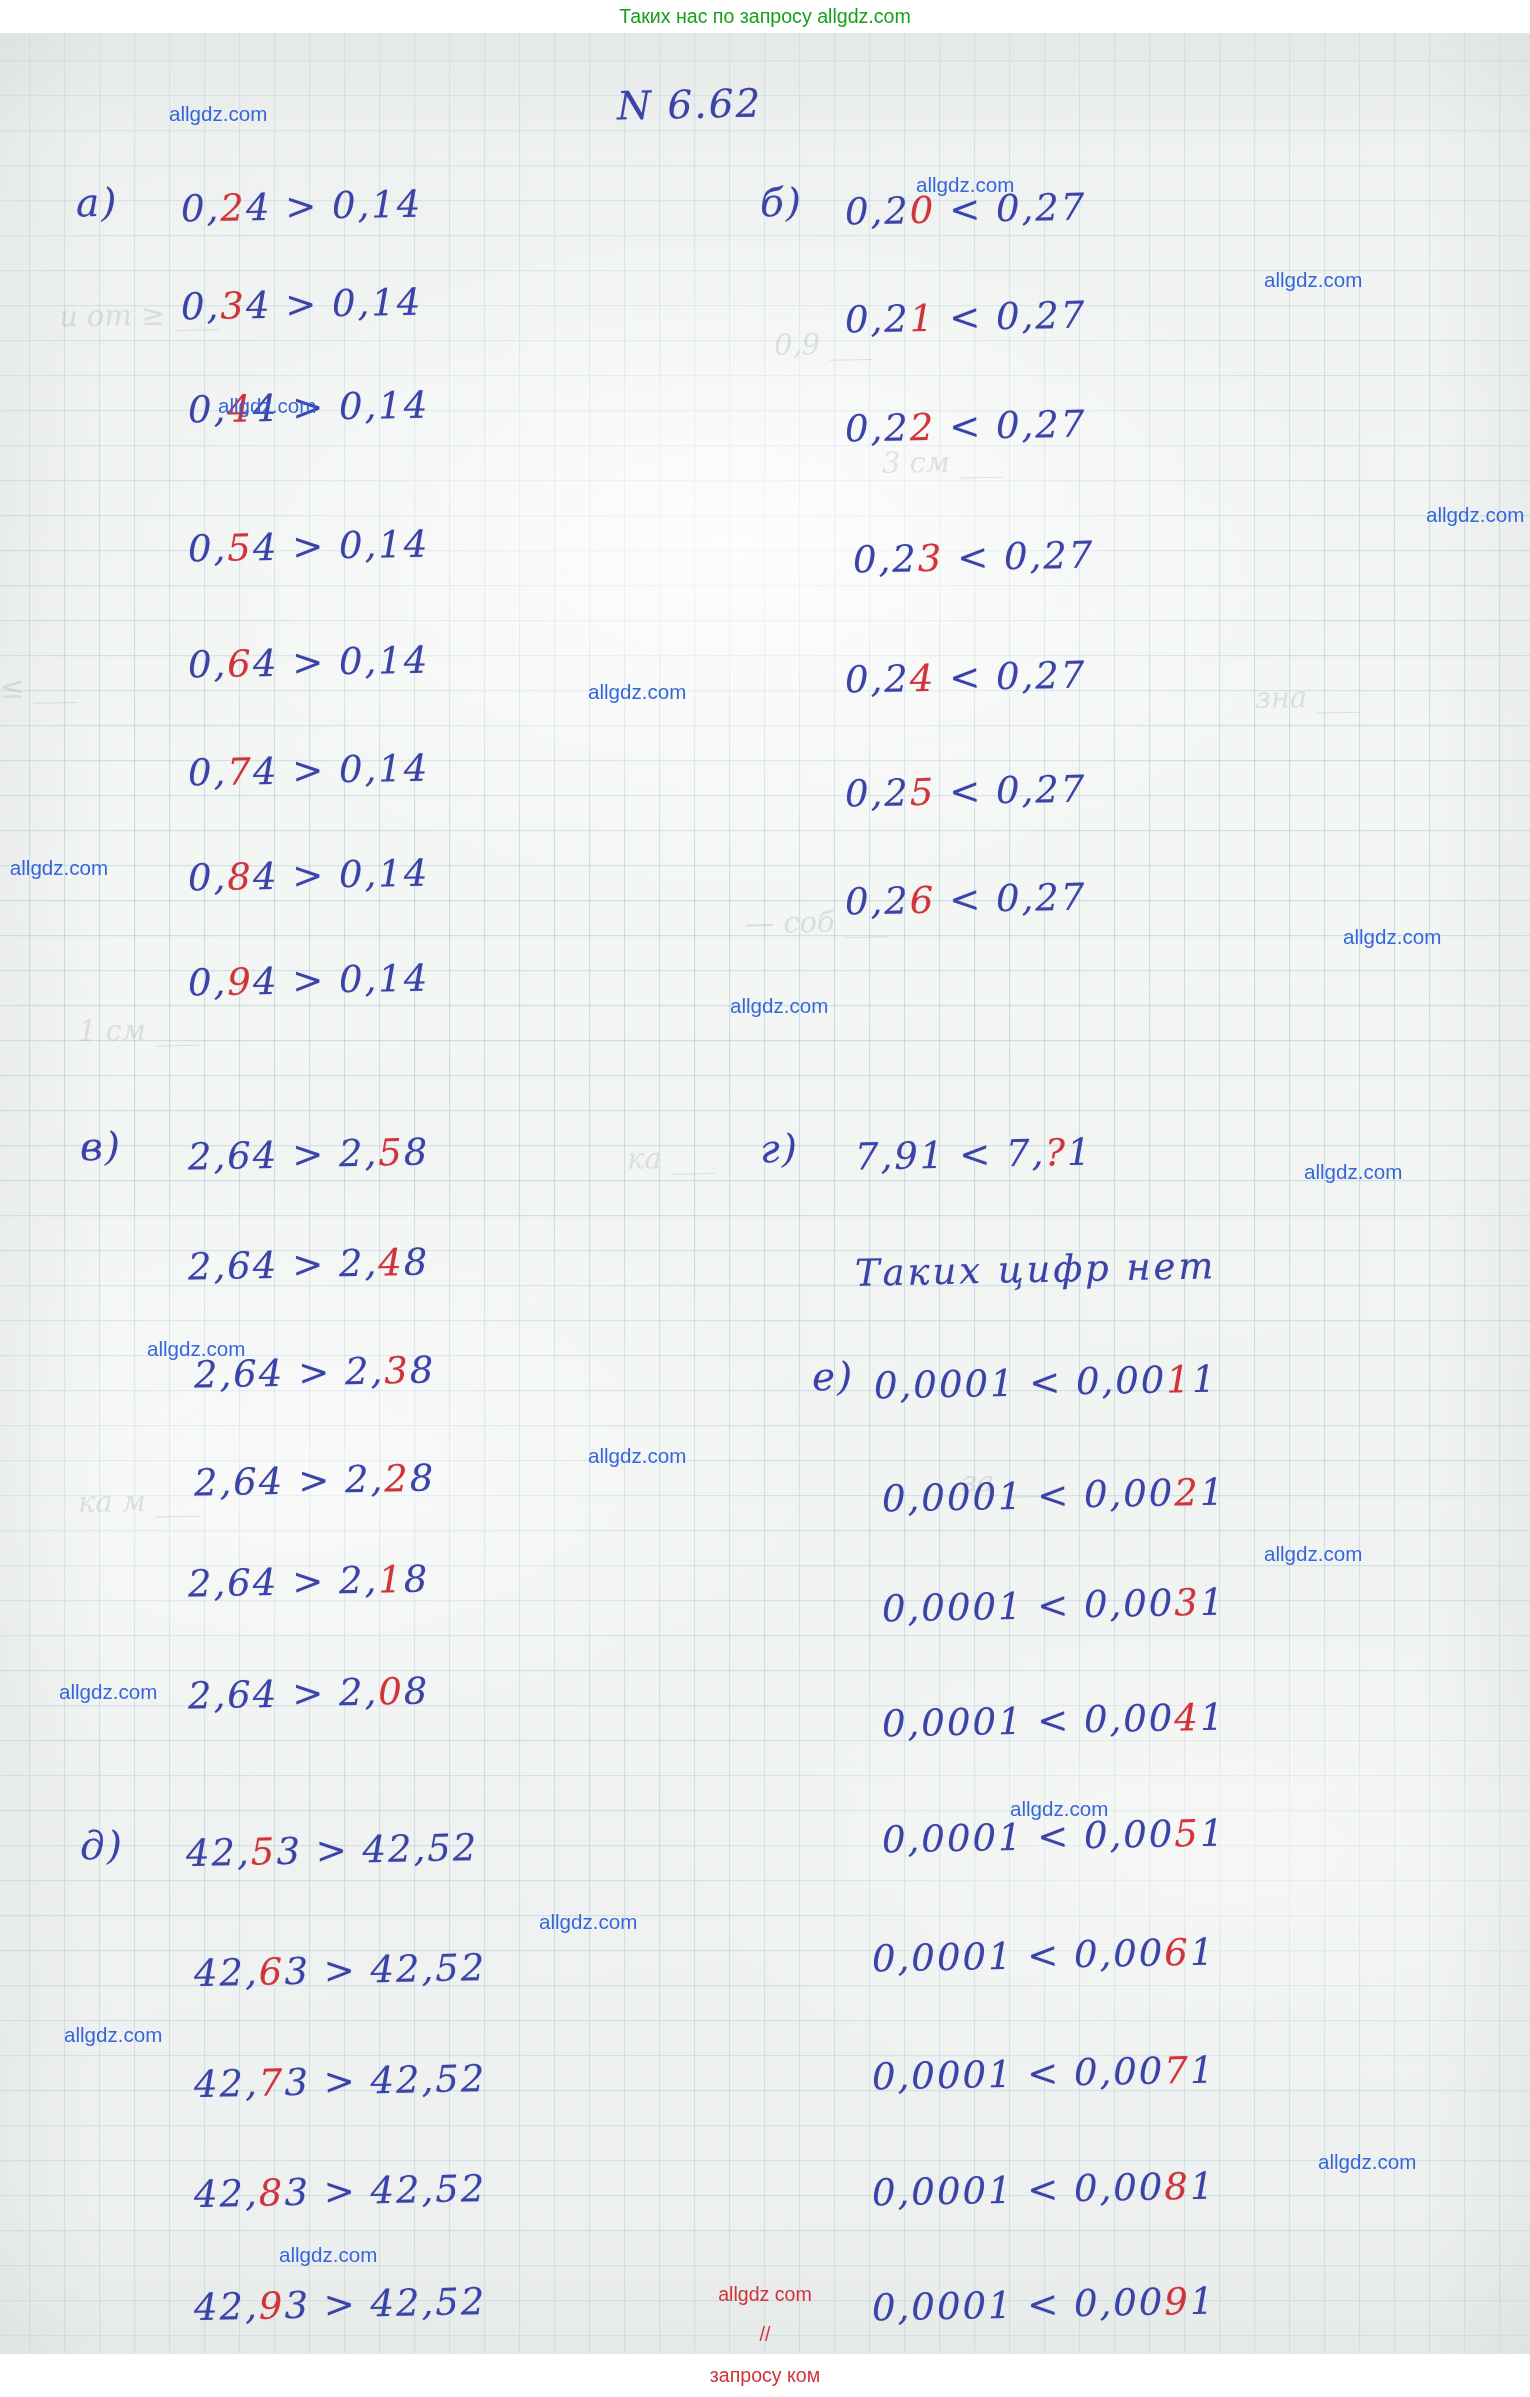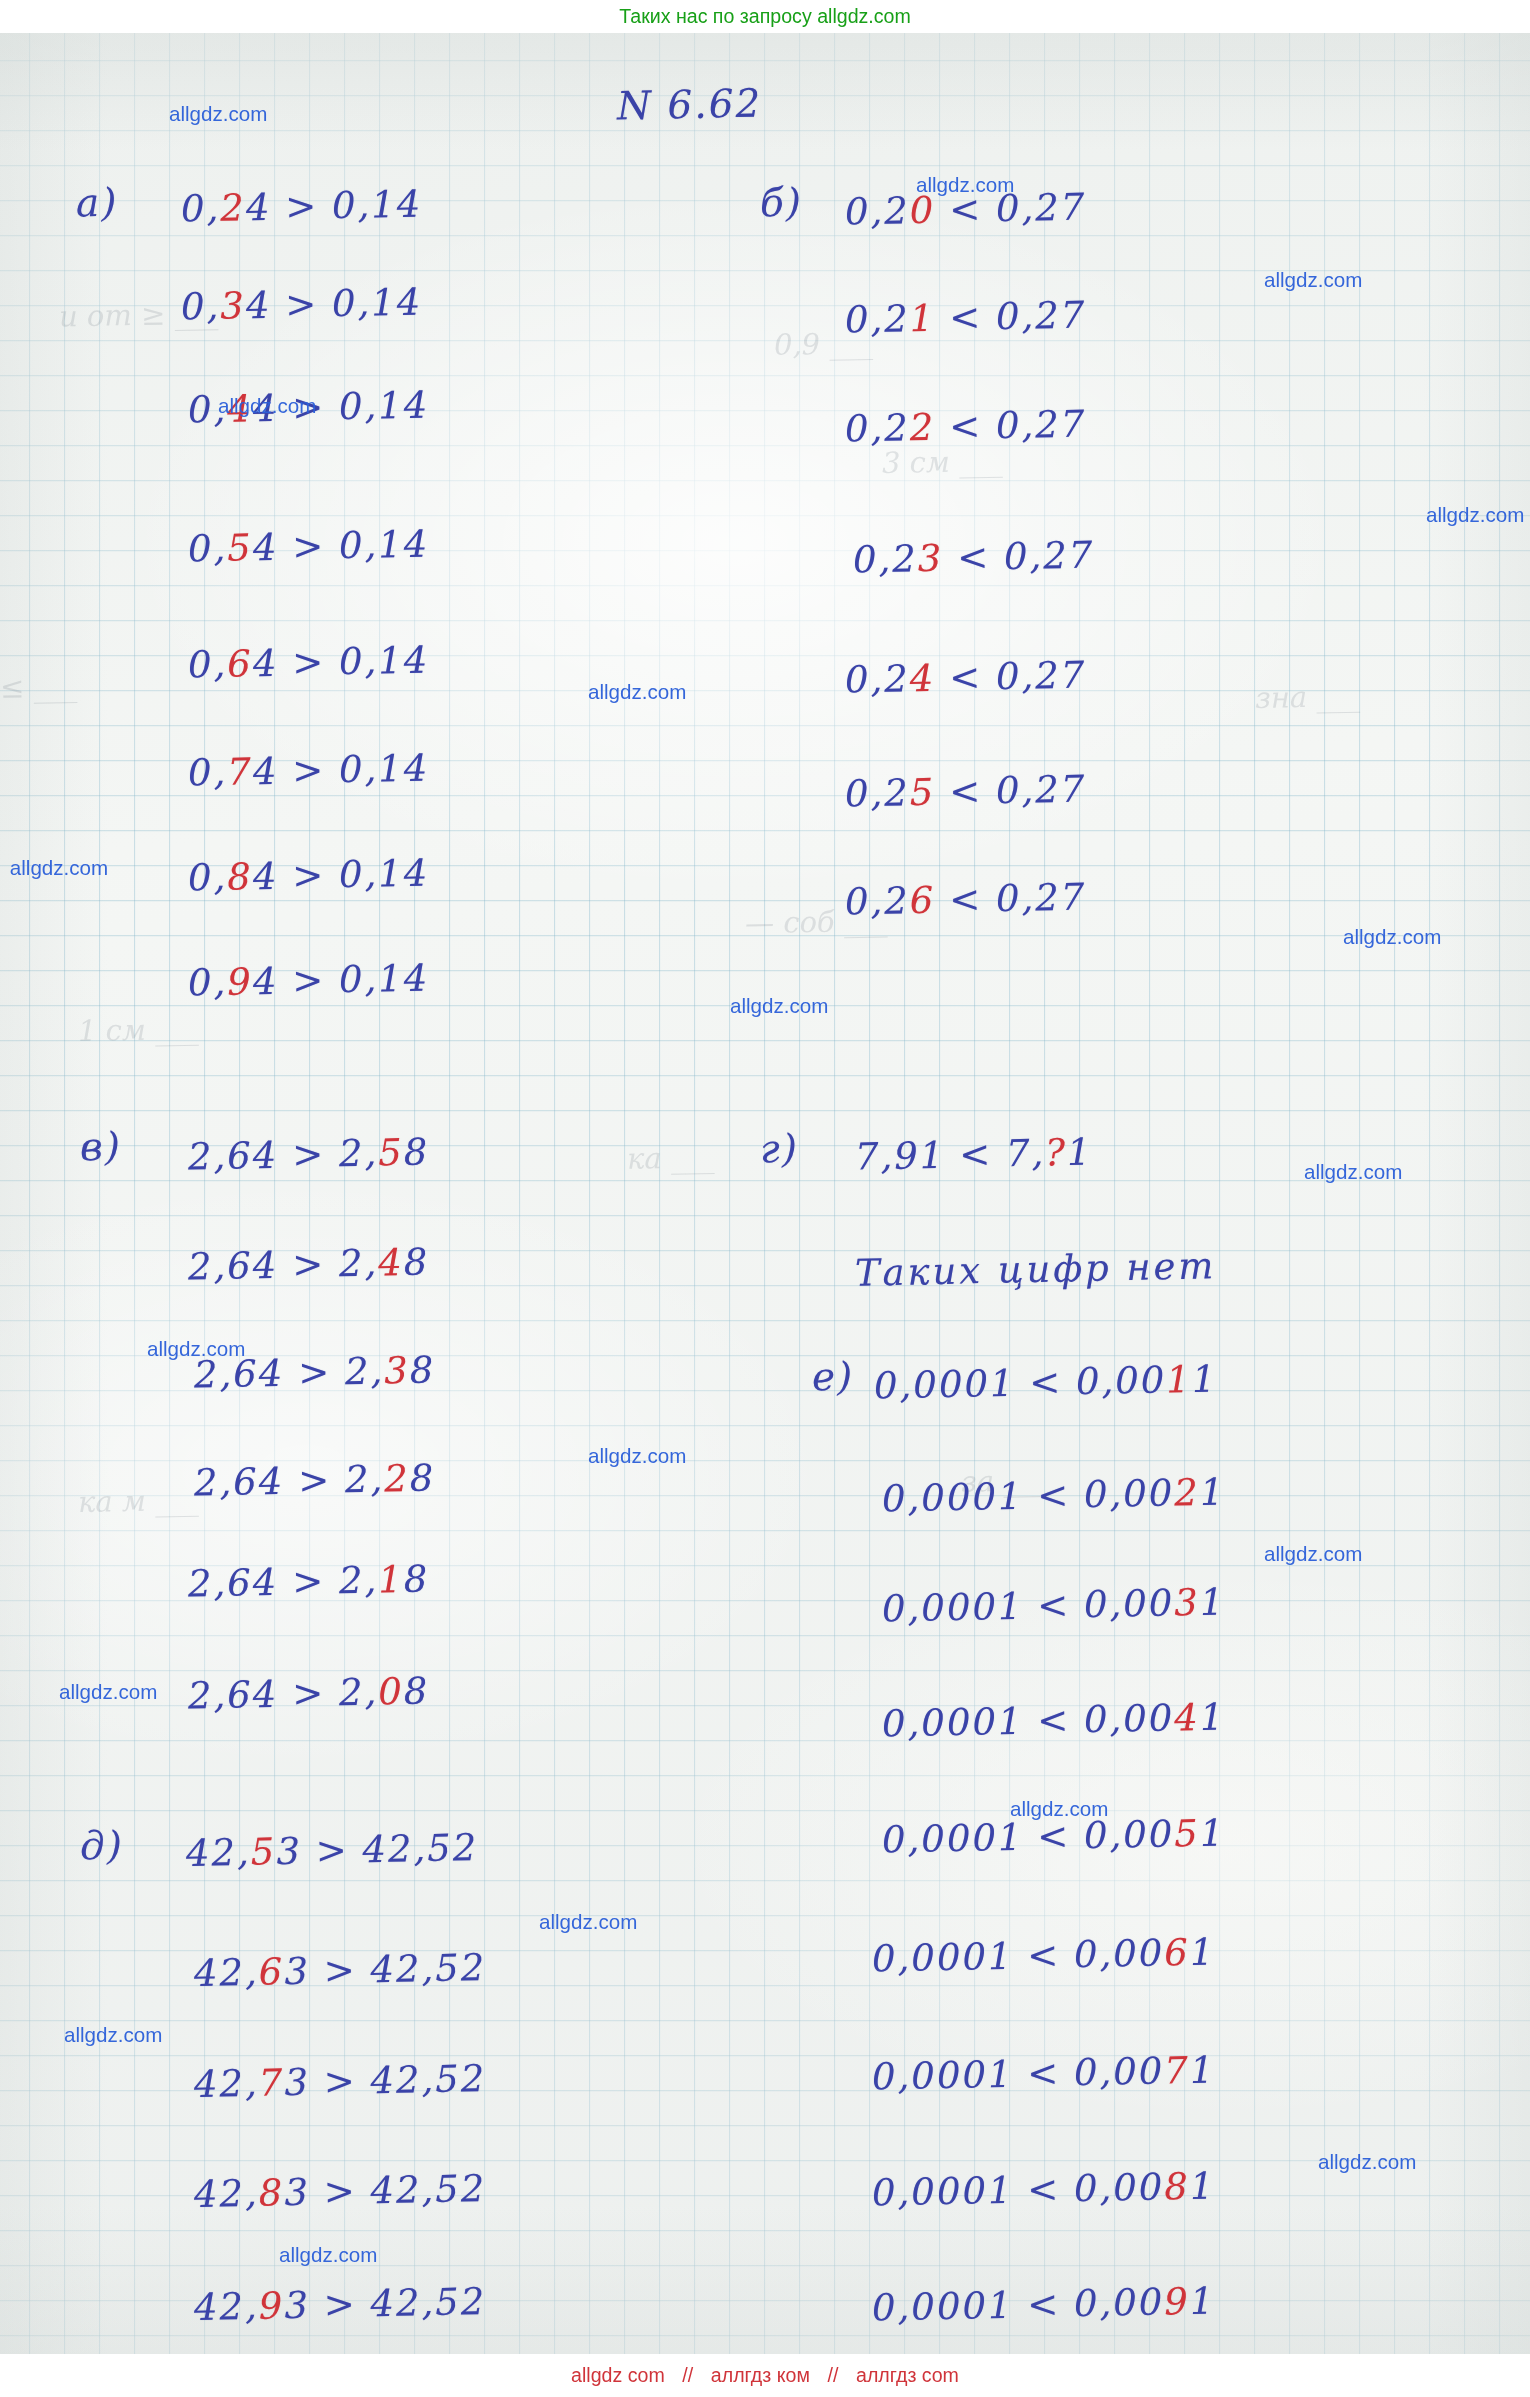--- a/index.html
+++ b/index.html
@@ -123,20 +123,21 @@
     left: 0;
     top: 2354px;
     width: 1530px;
     height: 43px;
     background: #ffffff;
     display: flex;
     align-items: center;
     justify-content: center;
     gap: 17.6px;
     z-index: 40;
+    flex-direction: column;
   }
   #bottom-bar .bl {
     font-size: 19.6px;
     color: #d0343a;
     font-family: "Liberation Sans", sans-serif;
   }
   #bottom-bar .sep {
     font-size: 19.6px;
     color: #d0343a;
     font-family: "Liberation Sans", sans-serif;
@@ -314,17 +315,17 @@
       <div class="wm" style="left: 539px; top: 1877px;">allgdz.com</div>
       <div class="wm" style="left: 64px; top: 1990px;">allgdz.com</div>
       <div class="wm" style="left: 1318px; top: 2117px;">allgdz.com</div>
       <div class="wm" style="left: 279px; top: 2210px;">allgdz.com</div>
     </div>
 </div>
 
 <div id="bottom-bar">
   <span class="bl">allgdz com</span>
   <span class="sep">//</span>
-  <span class="bl">аллгдз ком</span>
+  <span class="bl">запросу ком</span>
   <span class="sep">//</span>
   <span class="bl">аллгдз сom</span>
 </div>
 
 
 </body></html>

